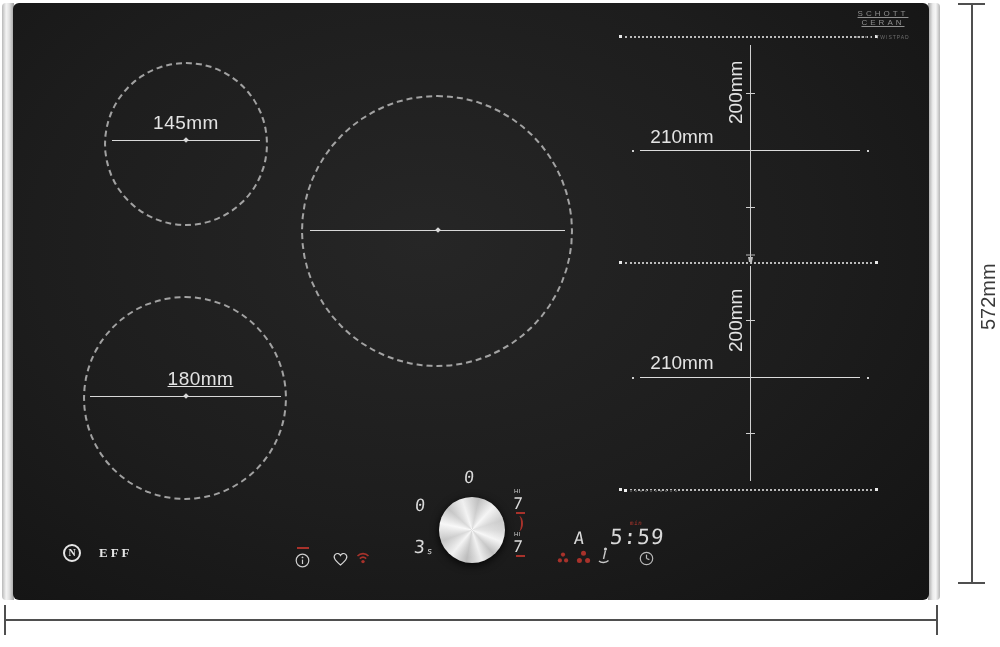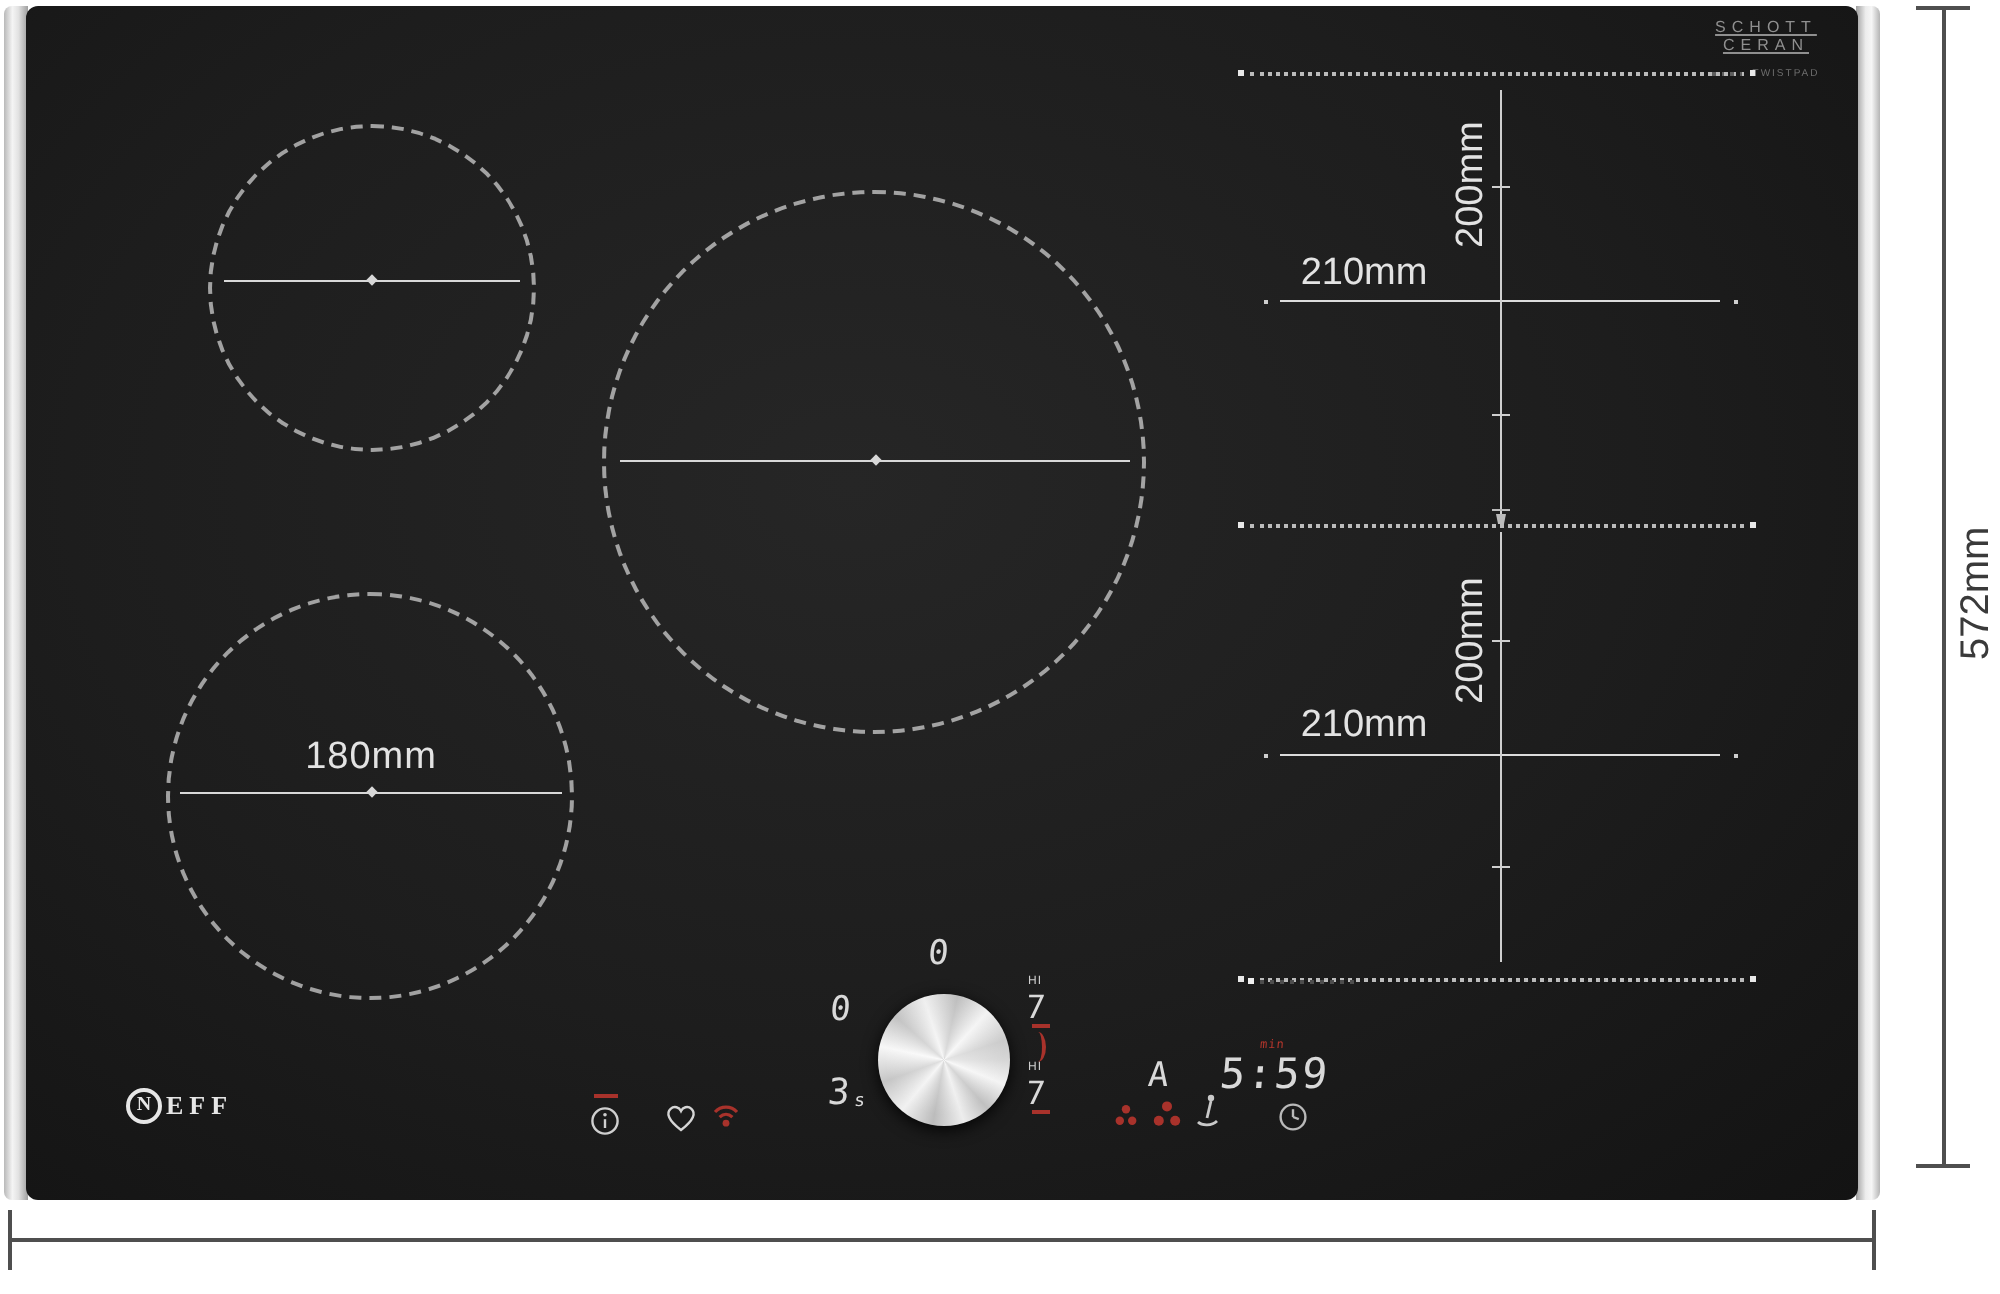--- a/index.html
+++ b/index.html
@@ -40,21 +40,21 @@
   
   .schott { position:absolute; left:830px; top:6px; width:80px; text-align:center; color:#8f8f8f; }
   .schott .l1,.schott .l2 { font-size:8px; letter-spacing:3px; line-height:9px;text-decoration:underline; }
   .schott .sub { margin-top:7px; font-size:5px; letter-spacing:1px; color:#6e6e6e;
                  display:flex; align-items:center; justify-content:center; gap:5px; }
   .mini-dots { display:flex; gap:3px; }
   .mini-dots i { width:1.5px; height:1.5px; background:#5d5d5d; display:block; }
   .nefflogo { position:absolute; left:50px; top:541px; display:flex; align-items:center; color:#e6e6e6; }
   .nefflogo .ncircle { width:18px; height:18px; border:2px solid #e6e6e6; border-radius:50%;
                  font:bold 10px/14px "Liberation Serif", serif; text-align:center; }
-  .nefflogo .nletters { font:bold 13px "Liberation Serif", serif; letter-spacing:3px; margin-left:2px; }
+  .nefflogo .nletters { font:bold 13px "Liberation Serif", serif; letter-spacing:3px; margin-left:18px; }
 
   
   .seg { font-family:"DejaVu Sans Mono", monospace; color:#d9d9d9; transform:skewX(-5deg); position:absolute; }
   .seg.red { color:#b5362c; }
   .hi-label { position:absolute; font-size:6px; color:#cfcfcf; letter-spacing:.5px; }
   .red-bar { position:absolute; width:9px; height:2px; background:#a8322b; }
   .heat-arc { position:absolute; width:8px; height:15px; border-right:2px solid #a8322b; border-radius:50%; }
   .knob { position:absolute; left:426px; top:494px; width:66px; height:66px; border-radius:50%;
           background:conic-gradient(from 90deg, #d6d6d6 0deg,#f4f4f4 22deg,#c0c0c0 48deg,#ededed 72deg,
             #bcbcbc 100deg,#f1f1f1 130deg,#c6c6c6 160deg,#f7f7f7 192deg,#c2c2c2 222deg,#efefef 252deg,
@@ -76,31 +76,32 @@
 
 <div class="page">
 
   <div class="cooktop">
     <div class="trim left"></div>
     <div class="trim right"></div>
 
     <div class="glass">
 
       <div class="zone-circle" style="left:91px; top:59px; width:164px; height:164px;"></div>
+      <div class="zone-label" style="left:99px; top:109px; width:148px;">145mm</div>
       <div class="zone-line" style="left:99px; top:137px; width:148px;">
           <span class="mid-tick"></span>
         </div>
 
       <div class="zone-circle" style="left:288px; top:92px; width:272px; height:272px;"></div>
       <div class="zone-line" style="left:297px; top:227px; width:255px;">
           <span class="mid-tick"></span>
         </div>
 
       <div class="zone-circle" style="left:70px; top:293px; width:204px; height:204px;"></div>
-      <div class="zone-label" style="left:77px; top:365px; width:191px;">180mm</div>
+      <div class="zone-label" style="left:92px; top:365px; width:191px;text-decoration:underline;">180mm</div>
       <div class="zone-line" style="left:77px; top:393px; width:191px;">
           <span class="mid-tick"></span>
         </div>
 
       <div class="dotline" style="top:33px;"></div>
       <div class="dotline" style="top:259px;"></div>
       <div class="dotline" style="top:486px;"></div>
       <span class="sq-dot" style="left:606px; top:32px;"></span>
       <span class="sq-dot" style="left:862px; top:32px;"></span>
       <span class="sq-dot" style="left:606px; top:258px;"></span>

